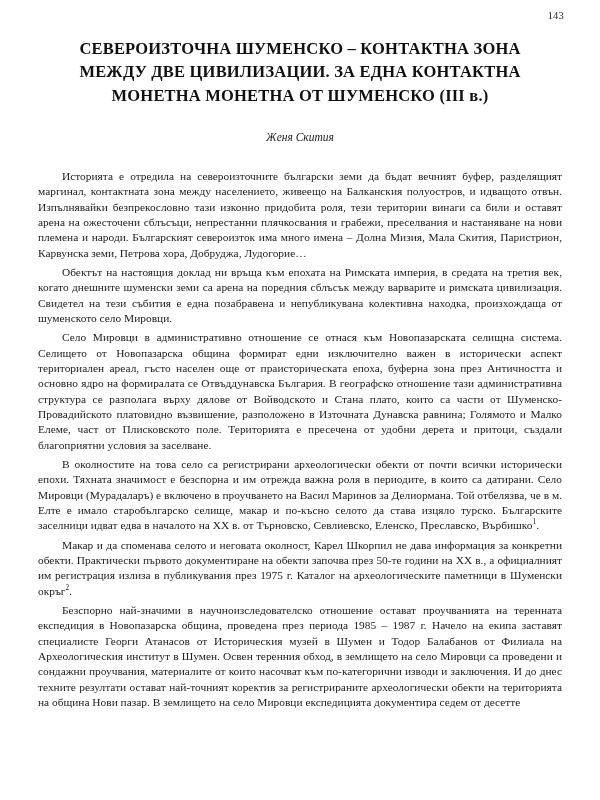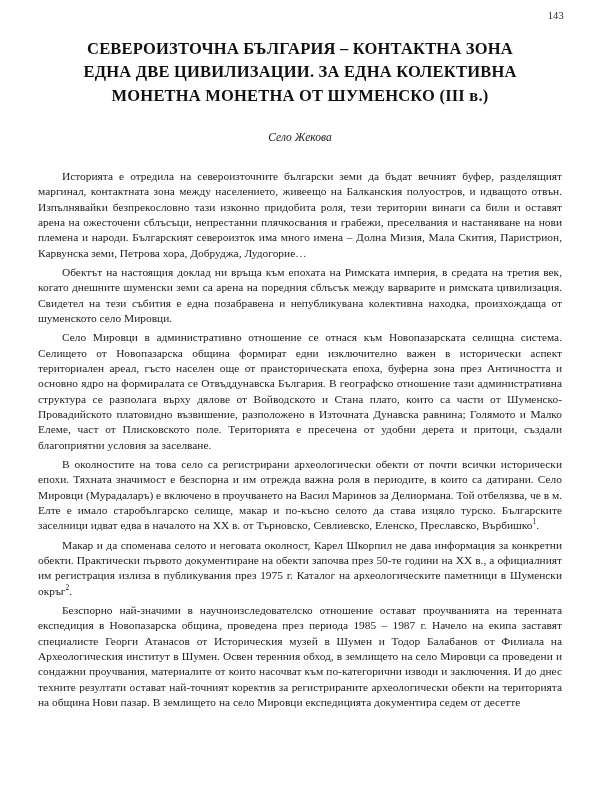--- a/index.html
+++ b/index.html
@@ -69,27 +69,27 @@
   }
 </style>
 </head>
 <body>
 
 <div class="page">
 
   <div class="page-number">143</div>
 
   <div class="title">
-    <span class="line">СЕВЕРОИЗТОЧНА БЪЛГАРИЯ – КОНТАКТНА ЗОНА</span>
-    <span class="line">ЕДНА ДВЕ ЦИВИЛИЗАЦИИ. ЗА ЕДНА КОЛЕКТИВНА</span>
+    <span class="line">СЕВЕРОИЗТОЧНА ШУМЕНСКО – КОНТАКТНА ЗОНА</span>
+    <span class="line">МЕЖДУ ДВЕ ЦИВИЛИЗАЦИИ. ЗА ЕДНА КОНТАКТНА</span>
     <span class="line">МОНЕТНА МОНЕТНА ОТ ШУМЕНСКО (III в.)</span>
   </div>
 
   <div class="authors">
-    <span class="author">Село Жекова</span>
+    <span class="author">Женя Скития</span>
   </div>
 
   <div class="body-text">
     <p>Историята е отредила на североизточните български земи да бъдат вечният буфер, разделящият маргинал, контактната зона между населението, живеещо на  Балканския полуостров, и идващото отвън. Изпълнявайки безпрекословно тази изконно придобита роля, тези територии винаги са били и оставят арена на ожесточени сблъсъци, непрестанни плячкосвания и грабежи, преселвания и настаняване на нови племена и народи. Българският североизток има много имена – Долна Мизия, Мала Скития, Паристрион, Карвунска земи, Петрова хора, Добруджа, Лудогорие…</p>
     <p>Обектът на настоящия доклад ни връща към епохата на Римската империя, в средата на третия век, когато днешните шуменски земи са арена на поредния сблъсък между варварите и римската цивилизация. Свидетел на тези събития е една позабравена и непубликувана колективна находка, произхождаща от шуменското село Мировци.</p>
     <p>Село Мировци в административно отношение се отнася към Новопазарската селищна система. Селището от Новопазарска община формират едни изключително важен в исторически аспект териториален ареал, гъсто населен още от прaисторическата епоха, буферна зона през Античността и основно ядро на формиралата се Отвъддунавска България. В географско отношение тази административна структура се разполага върху дялове от Войводското и Стана плато, които са части от Шуменско-Провадийското платовидно възвишение, разположено в Източната Дунавска равнина; Голямото и Малко Елеме, част от Плисковското поле. Територията е пресечена от удобни дерета и притоци, създали благоприятни условия за заселване.</p>
     <p><span>В околностите на това село са регистрирани археологически обекти от почти всички исторически епохи. Тяхната значимост е безспорна и им отрежда важна роля в периодите, в които са датирани. Село Мировци (Мурадаларъ) е включено в проучването на Васил Маринов за Делиормана. Той отбелязва, че в м. Елте е имало старобългарско селище, макар и по-късно селото да става изцяло турско. Българските заселници идват едва в началото на ХХ в. от Търновско, Севлиевско, Еленско, Преславско, Върбишко</span><sup>1</sup>.</p>
     <p><span>Макар и да споменава селото и неговата околност, Карел Шкорпил не дава информация за конкретни обекти. Практически първото документиране на обекти започва през 50-те години на ХХ в., а официалният им регистрация излиза в публикувания през 1975 г. Каталог на археологическите паметници в Шуменски окръг</span><sup>2</sup>.</p>
     <p>Безспорно най-значими в научноизследователско отношение остават проучванията на теренната експедиция в Новопазарска община, проведена през периода 1985 – 1987 г. Начело на екипа заставят специалисте Георги Атанасов от Историческия музей в Шумен и Тодор Балабанов от Филиала на Археологическия институт в Шумен. Освен теренния обход, в землището на село Мировци са проведени и сондажни проучвания, материалите от които насочват към по-категорични изводи и заключения. И до днес техните резултати остават най-точният коректив за регистрираните археологически обекти на територията на община Нови пазар. В землището на село Мировци експедицията документира седем от десетте</p>
   </div>

